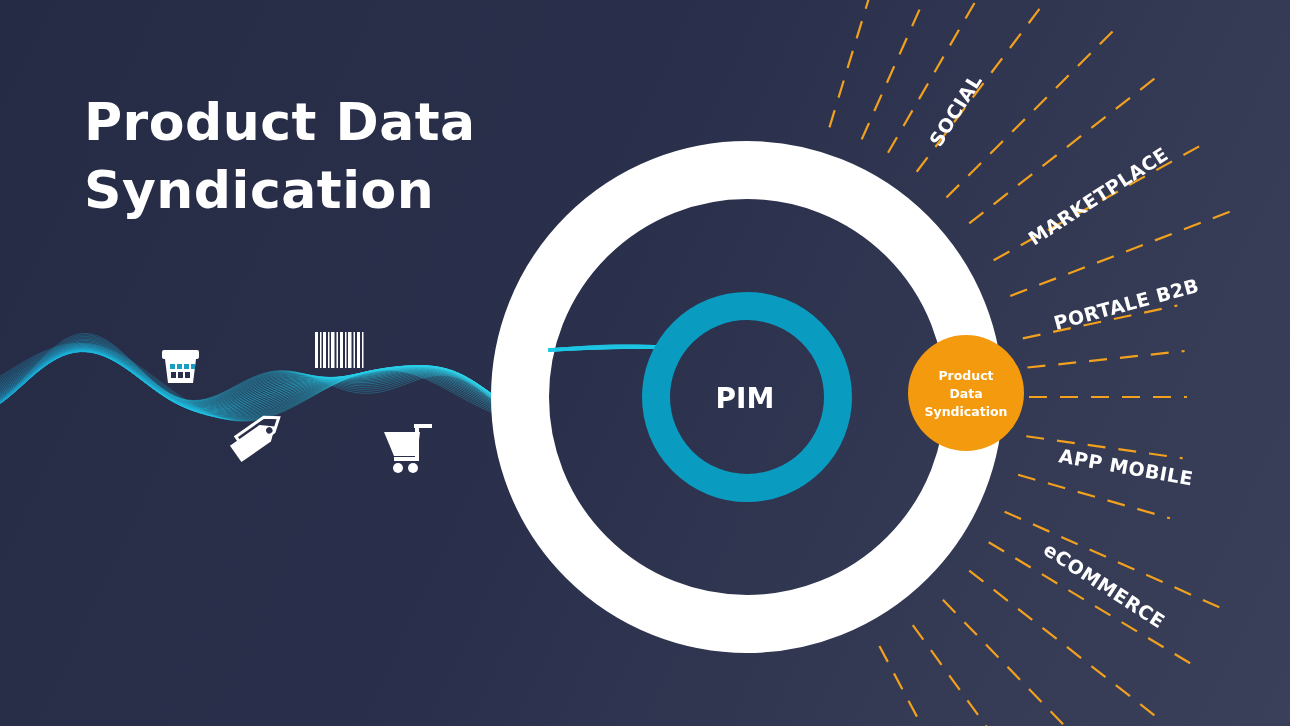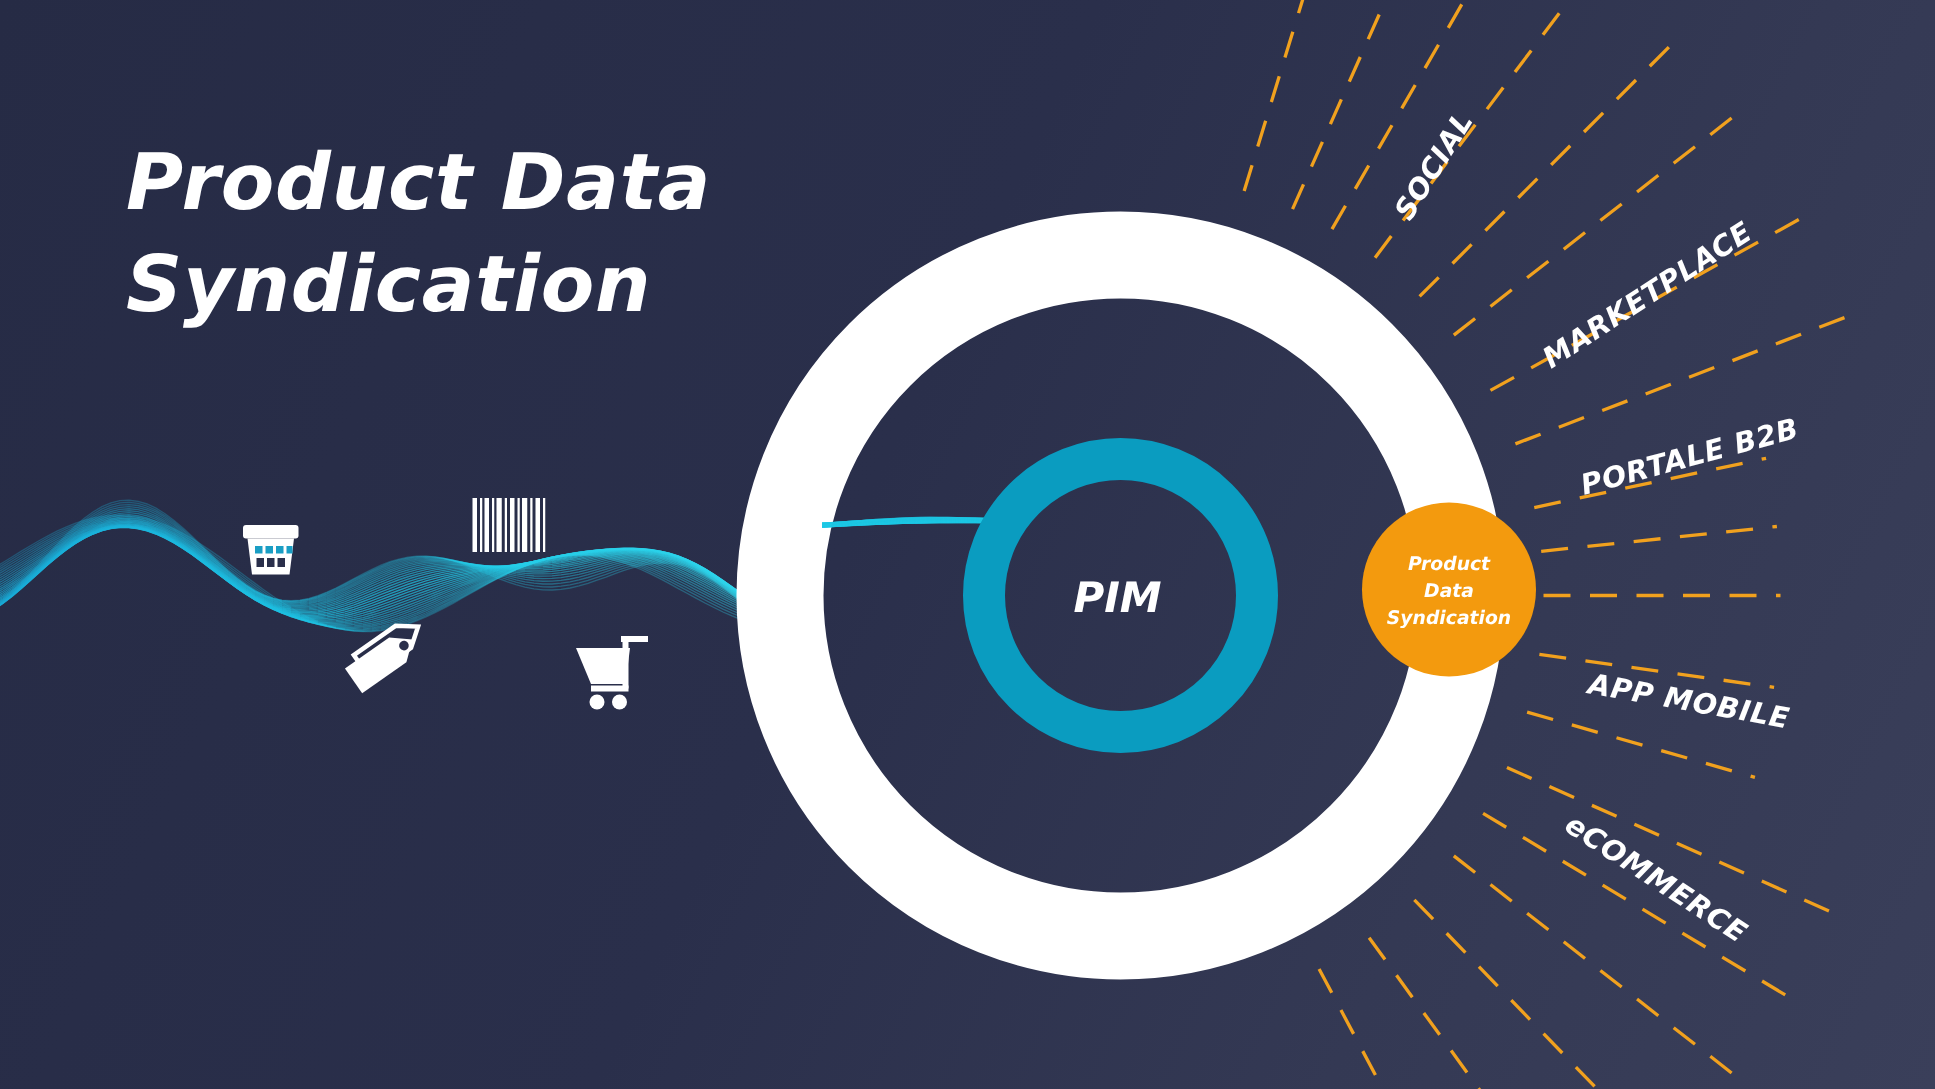--- a/index.html
+++ b/index.html
@@ -1,21 +1,21 @@
 <!DOCTYPE html>
 <html><head>
   <meta charset="utf-8">
   <style>
     html, body { margin: 0; padding: 0; }
     body {
       width: 1290px; height: 726px; overflow: hidden; position: relative;
       background: linear-gradient(115deg, #262b45 0%, #2a2f4b 45%, #343954 75%, #3a3f5a 100%);
       font-family: "DejaVu Sans", sans-serif;
     }
-    .stage { position: absolute; left: 0; top: 0; width: 1290px; height: 594px; font-style: italic; }
+    .stage { position: absolute; left: 0; top: 0; width: 1290px; height: 594px; }
     .title {
       position: absolute; left: 84px; top: 88px; margin: 0;
       color: #ffffff; font-weight: bold; font-size: 52px; line-height: 68px;
       letter-spacing: 0.5px;
     }
     .title span { display: block; }
     svg text { font-family: "DejaVu Sans", sans-serif; }
     .pim-label { fill: #ffffff; font-weight: bold; font-size: 28px; }
     .pds-label { fill: #ffffff; font-size: 12.5px; font-weight: bold; }
     .channel-label { fill: #ffffff; font-size: 19px; font-weight: bold; letter-spacing: 0.5px; }

